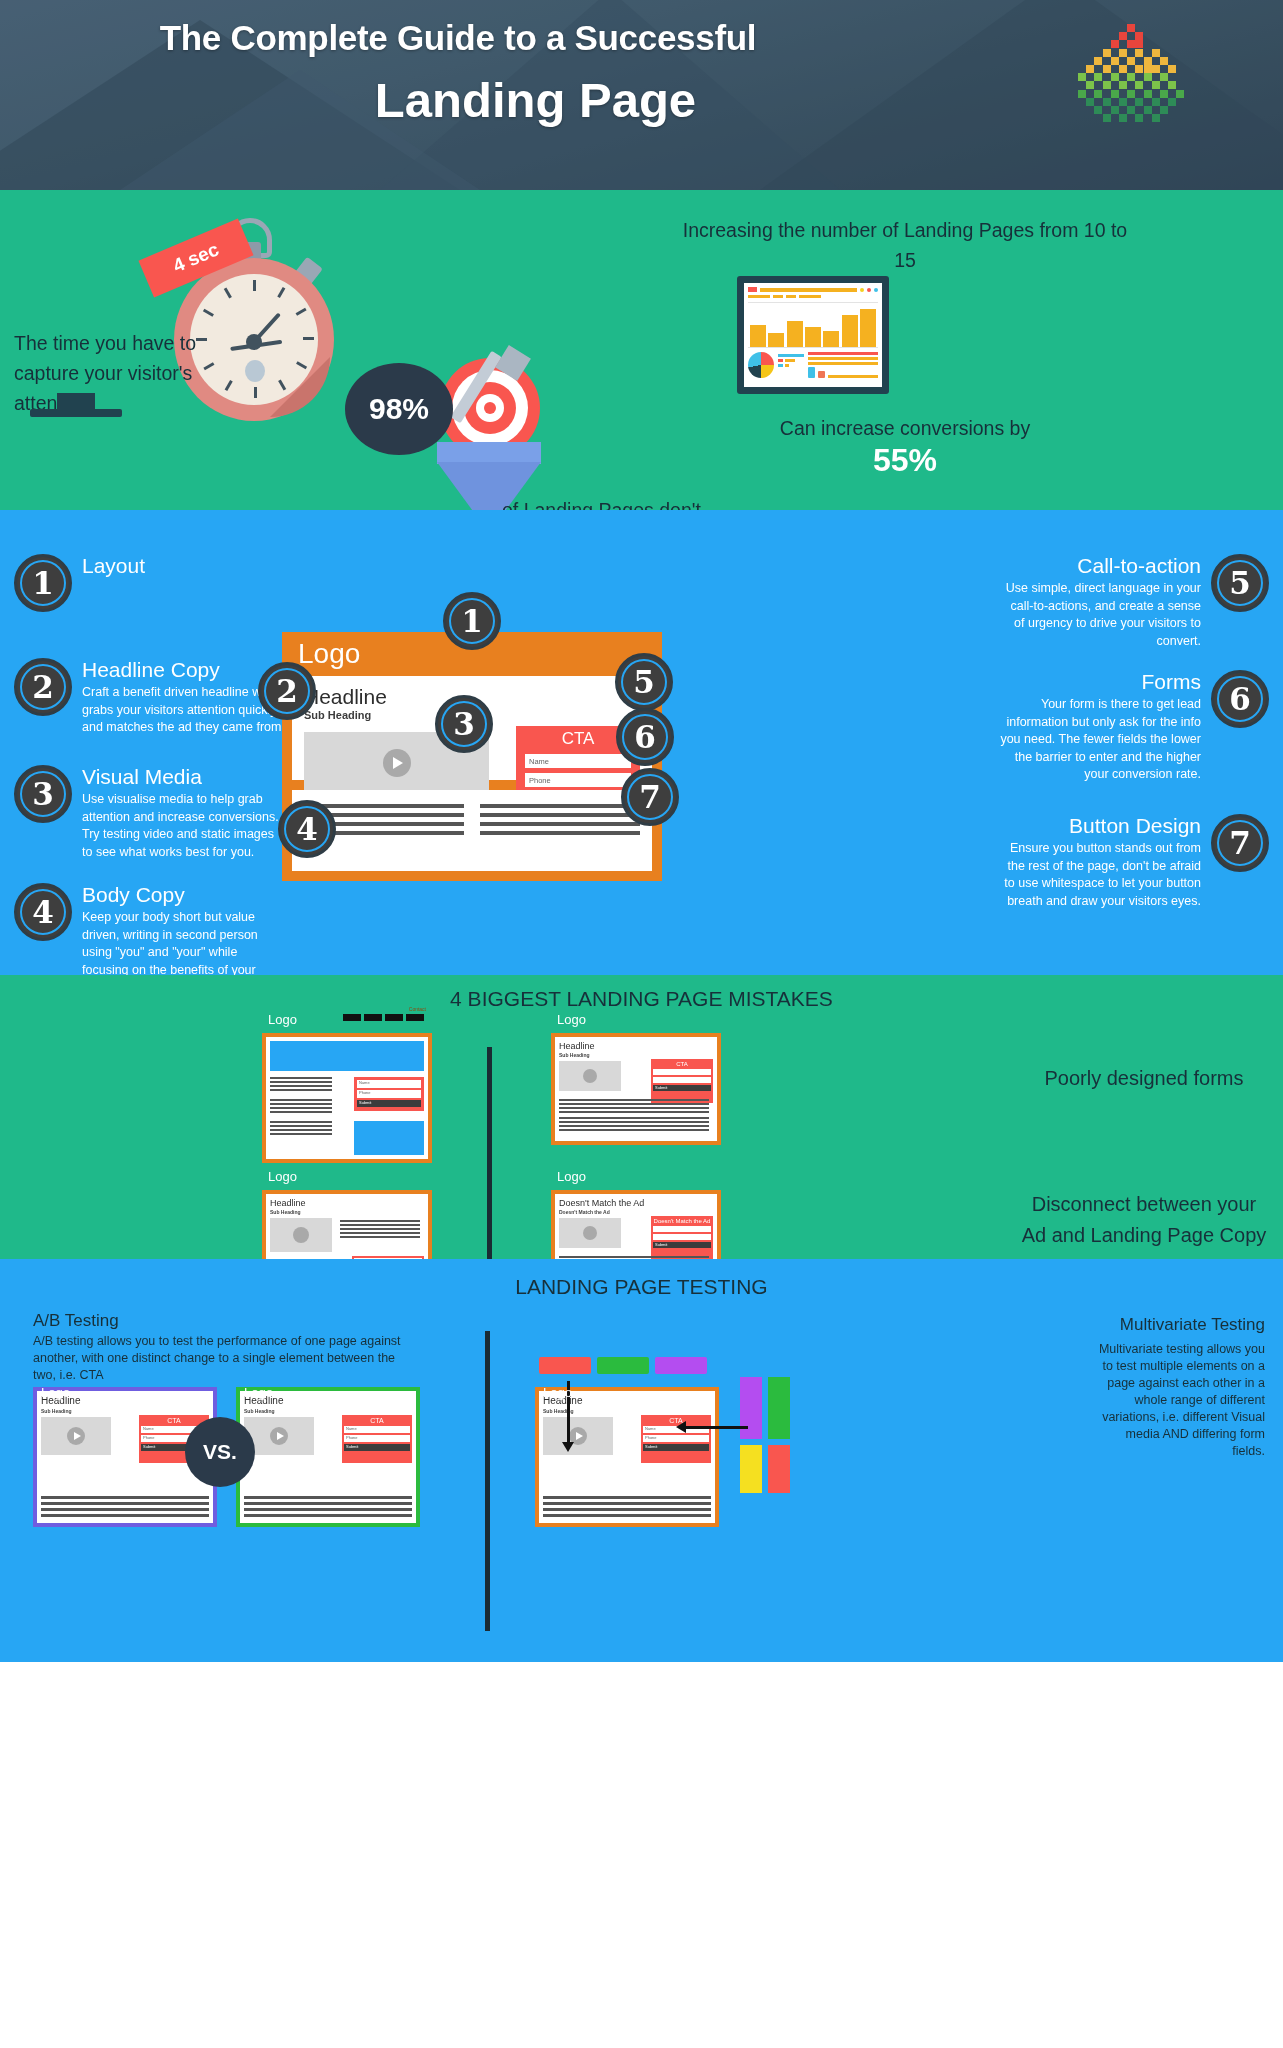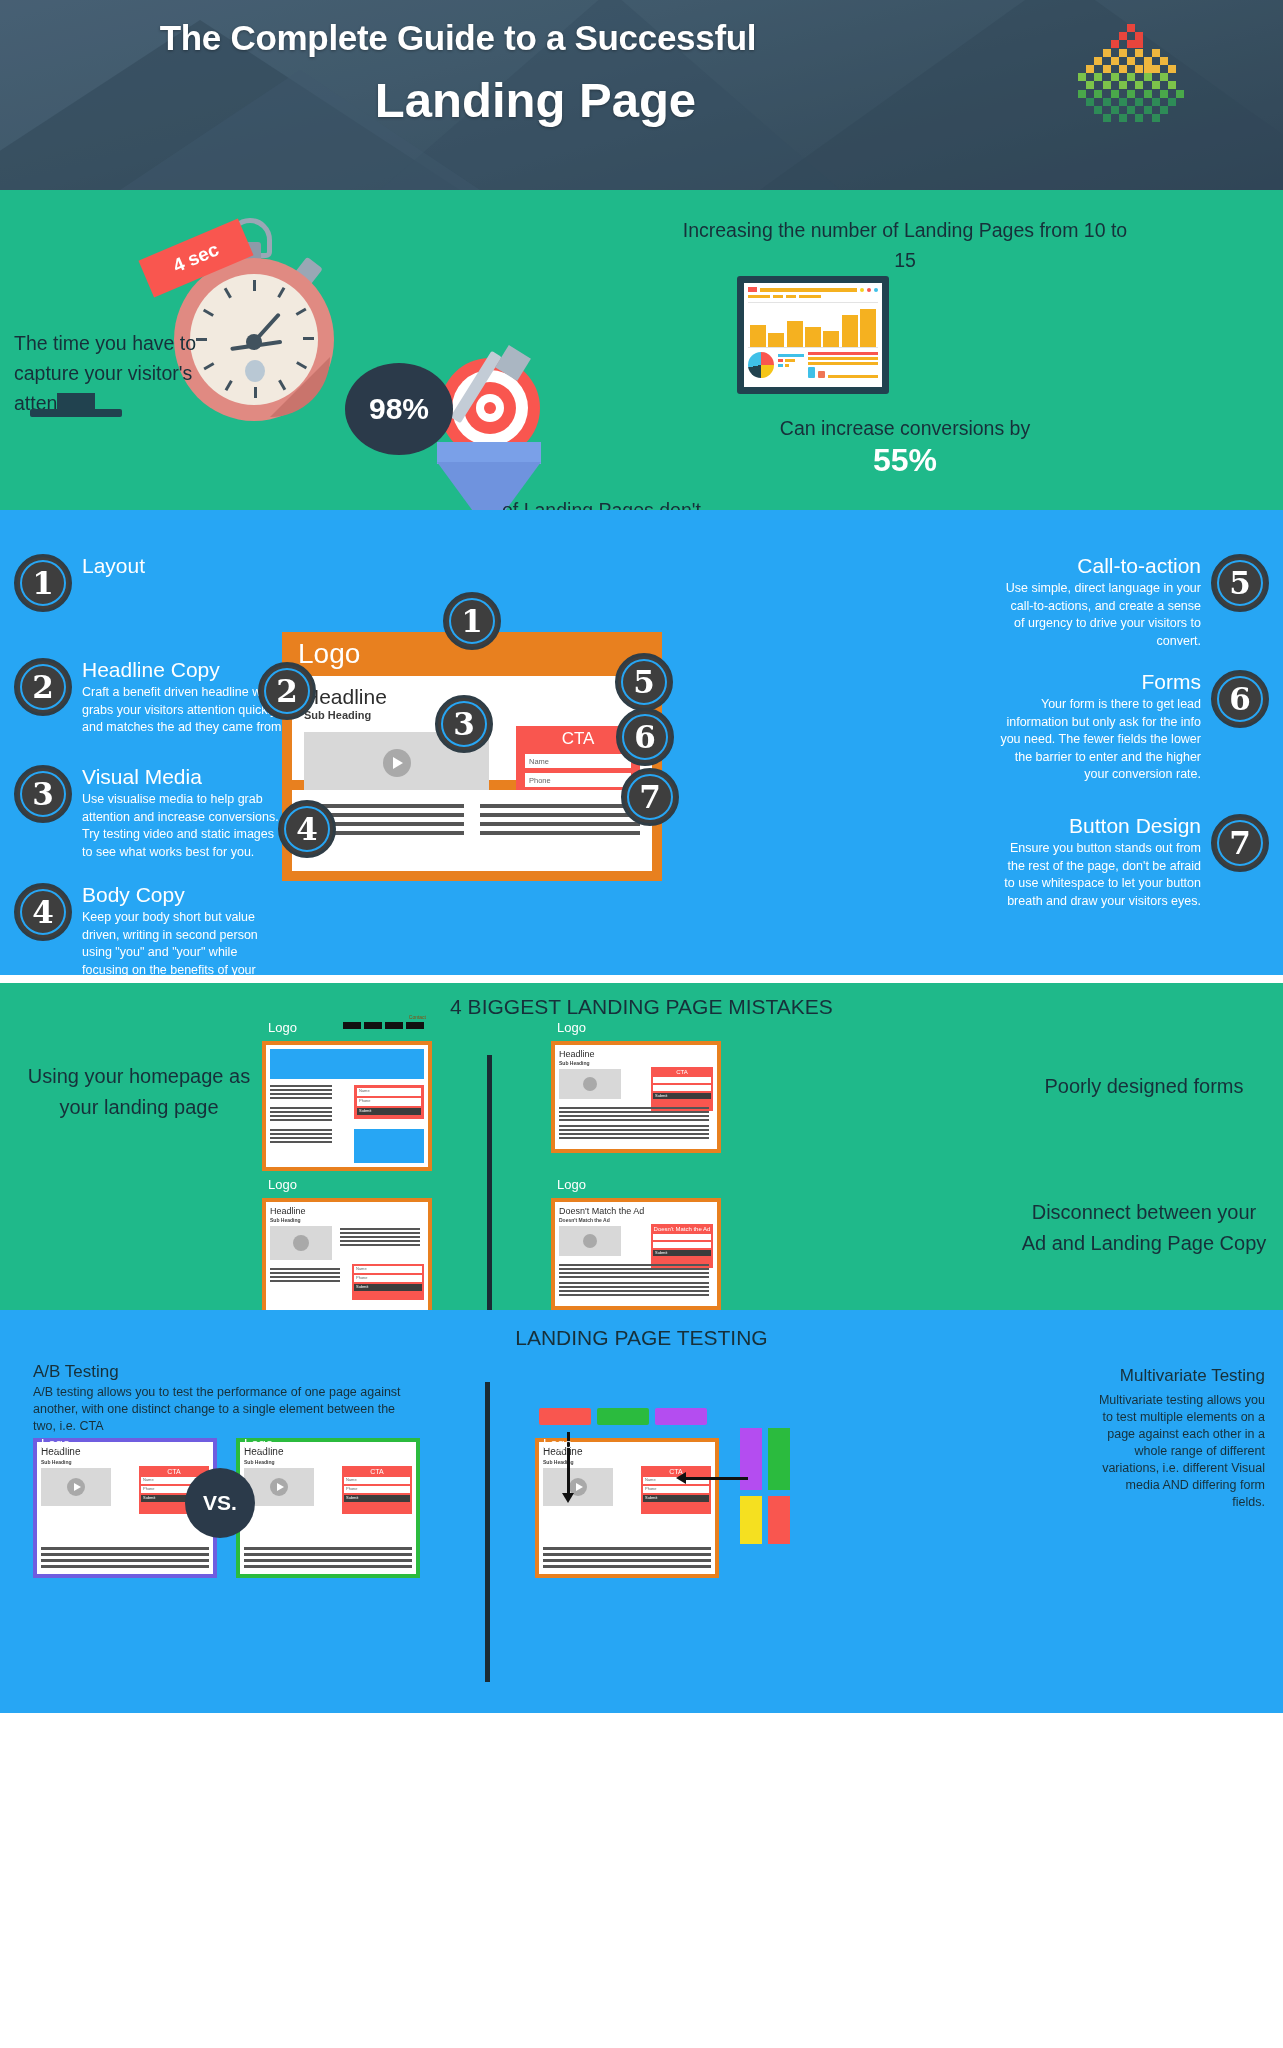--- a/index.html
+++ b/index.html
@@ -134,21 +134,21 @@
   .mk-cta-t { color:#fff; text-align:center; font-size:17px; padding-top:3px; }
   .mk-field { margin:5px 9px 0; height:14px; background:#fff; font-size:7.5px; color:#666;
               padding:3px 0 0 4px; }
   .mk-submit { margin:6px 9px 0; height:13px; background:#3c3c3c; color:#fff; font-size:7.5px;
                display:flex; align-items:center; padding-left:5px; position:relative; }
   .mk-submit:after { content:""; position:absolute; right:5px; border-left:7px solid #fff;
                border-top:4px solid transparent; border-bottom:4px solid transparent; }
   .cnum { position:absolute; z-index:9; }
 
   
-  .mistakes { position:relative; height:327px; background:#1fb98a;margin-top:8px; }
+  .mistakes { position:relative; height:284px; background:#1fb98a; }
   .mistakes-title { position:absolute; left:0; right:0; top:12px; text-align:center;
                     font-size:21px; color:#17303a; }
   .divider { position:absolute; left:487px; top:72px; width:5px; height:270px; background:#1a2b33; }
   .mk-text { position:absolute; font-size:20px; line-height:31px; color:#17303a; text-align:center; }
   .small-mock { position:absolute; background:#e8801f; padding:4px; }
   .sm-inner { background:#fff; width:100%; height:100%; position:relative; overflow:hidden; }
   .sm-logo { position:absolute; color:#fff; font-size:13px; left:6px; top:-21px; }
 
   
   .testing { position:relative; height:403px; background:#27a6f4; }
@@ -489,21 +489,20 @@
       </div>
     <div class="cnum num-badge" style="left:621px; top:258px;">
       <span>7</span>
       </div>
   </div>
 
   <div class="mistakes">
     <div class="mistakes-title">4 BIGGEST LANDING PAGE MISTAKES</div>
     <div class="divider"></div>
 
-    <div class="mk-text" style="left:14px; top:78px; width:250px;">Using your homepage as your landing page</div>
     <div class="small-mock" style="left:262px; top:58px; width:170px; height:130px;">
         <div class="sm-logo">Logo</div>
         <div style="position:absolute;right:8px;top:-19px;display:flex;gap:3px;">
           <div style="width:18px;height:7px;background:#111;"></div>
           <div style="width:18px;height:7px;background:#111;"></div>
           <div style="width:18px;height:7px;background:#111;"></div>
           <div style="width:18px;height:7px;background:#111;"></div>
         </div>
         <div style="position:absolute;right:6px;top:-27px;color:#8a4d10;font-size:5px;">Contact</div>
       <div class="sm-inner" id="smk1">

